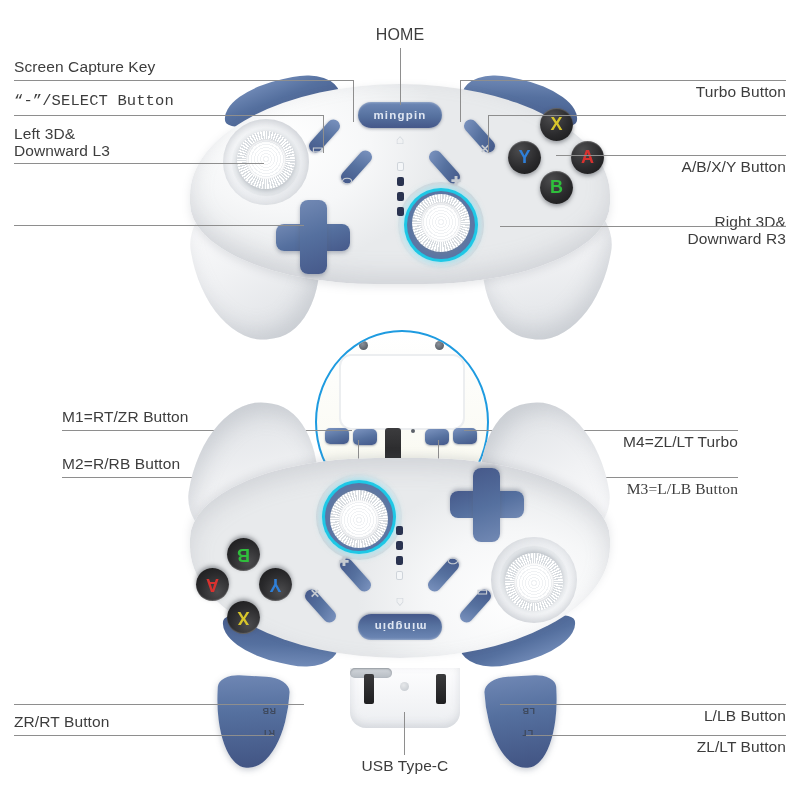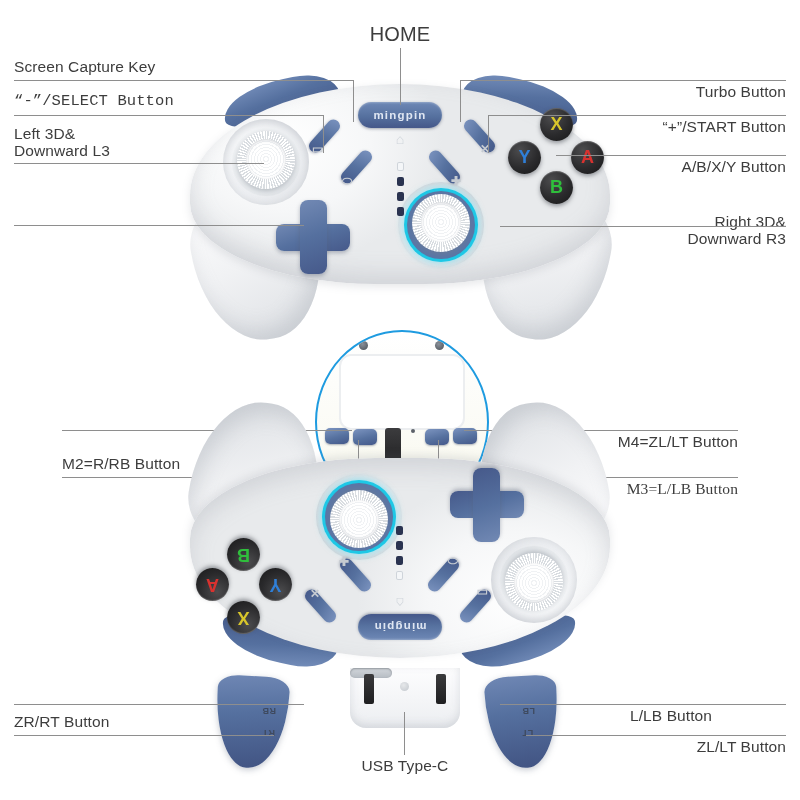--- a/index.html
+++ b/index.html
@@ -266,55 +266,55 @@
   <div class="lbl left" style="left:14px;top:125px;width:230px;">Left 3D&amp;
 Downward L3</div>
   <div class="rule" style="left:14px;top:163px;width:250px;"></div>
 
   <div class="rule" style="left:14px;top:225px;width:290px;"></div>
 
   <div class="lbl right" style="left:556px;top:58px;width:230px;">Turbo Button</div>
   <div class="rule" style="left:460px;top:80px;width:326px;"></div>
   <div class="vrule" style="left:460px;top:80px;height:42px;"></div>
 
-  <div class="lbl right" style="left:556px;top:93px;width:230px;">“+”/START Button</div>
   <div class="rule" style="left:488px;top:115px;width:298px;"></div>
   <div class="vrule" style="left:488px;top:115px;height:38px;"></div>
 
   <div class="lbl right" style="left:556px;top:133px;width:230px;">A/B/X/Y Button</div>
   <div class="rule" style="left:556px;top:155px;width:230px;"></div>
 
   <div class="lbl right" style="left:556px;top:188px;width:230px;">Right 3D&amp;
 Downward R3</div>
   <div class="rule" style="left:500px;top:226px;width:286px;"></div>
 
-  <div class="lbl center" style="left:340px;top:26px;width:120px;font-size:20px;">HOME</div>
+  <div class="lbl center" style="left:340px;top:26px;width:120px;font-size:16px;">HOME</div>
   <div class="vrule" style="left:400px;top:48px;height:57px;"></div>
 
   <div class="zoomcircle" style="left:315px;top:330px;">
     <div class="backplate"></div>
     <div class="screwhole" style="left:42px;top:9px;"></div>
     <div class="screwhole" style="left:118px;top:9px;"></div>
     <div class="mbtn" style="left:8px;top:96px;"></div>
     <div class="mbtn" style="left:36px;top:97px;"></div>
     <div class="mbtn" style="left:108px;top:97px;"></div>
     <div class="mbtn" style="left:136px;top:96px;"></div>
     <div class="serial"></div>
     <div class="dot" style="left:94px;top:97px;"></div>
     <div class="dot" style="left:25px;top:128px;"></div>
     <div class="dot" style="left:142px;top:128px;"></div>
   </div>
 
+  <div class="lbl left" style="left:62px;top:408px;width:250px;">M1=RT/ZR Button</div>
   <div class="rule" style="left:62px;top:430px;width:290px;"></div>
 
   <div class="lbl left" style="left:62px;top:455px;width:250px;">M2=R/RB Button</div>
   <div class="rule" style="left:62px;top:477px;width:296px;"></div>
   <div class="vrule" style="left:358px;top:440px;height:37px;"></div>
 
-  <div class="lbl right" style="left:490px;top:408px;width:248px;">M4=ZL/LT Button</div>
+  <div class="lbl right" style="left:490px;top:408px;width:248px;">M4=ZL/LT Turbo</div>
   <div class="rule" style="left:464px;top:430px;width:274px;"></div>
 
   <div class="lbl right" style="left:490px;top:455px;width:248px;font-family:Liberation Serif, serif;">M3=L/LB Button</div>
   <div class="rule" style="left:438px;top:477px;width:300px;"></div>
   <div class="vrule" style="left:438px;top:440px;height:37px;"></div>
 
   <div class="pad" style="left:190px;top:450px;width:420px;height:250px;transform:rotate(180deg);">
 
     <div class="bumper l"></div>
     <div class="bumper r"></div>
@@ -394,21 +394,21 @@
     <div style="position:absolute;left:86px;top:6px;width:10px;height:30px;background:linear-gradient(180deg,#3a3a3c,#1f1f21);border-radius:2px;"></div>
     <div style="position:absolute;left:50px;top:14px;width:9px;height:9px;border-radius:50%;background:radial-gradient(circle at 40% 35%,#e6e8ea,#c2c7cd);"></div>
     <div class="usbport" style="left:34px;top:36px;"></div>
   </div>
 
   <div class="rule" style="left:14px;top:704px;width:290px;"></div>
 
   <div class="lbl left" style="left:14px;top:713px;width:230px;">ZR/RT Button</div>
   <div class="rule" style="left:14px;top:735px;width:260px;"></div>
 
-  <div class="lbl right" style="left:556px;top:682px;width:230px;text-align:center;">L/LB Button</div>
+  <div class="lbl right" style="left:556px;top:682px;width:230px;">L/LB Button</div>
   <div class="rule" style="left:500px;top:704px;width:286px;"></div>
 
   <div class="lbl right" style="left:556px;top:713px;width:230px;">ZL/LT Button</div>
   <div class="rule" style="left:526px;top:735px;width:260px;"></div>
 
   <div class="lbl center" style="left:340px;top:757px;width:130px;">USB Type-C</div>
   <div class="vrule" style="left:404px;top:712px;height:43px;"></div>
 
 </div>
 

